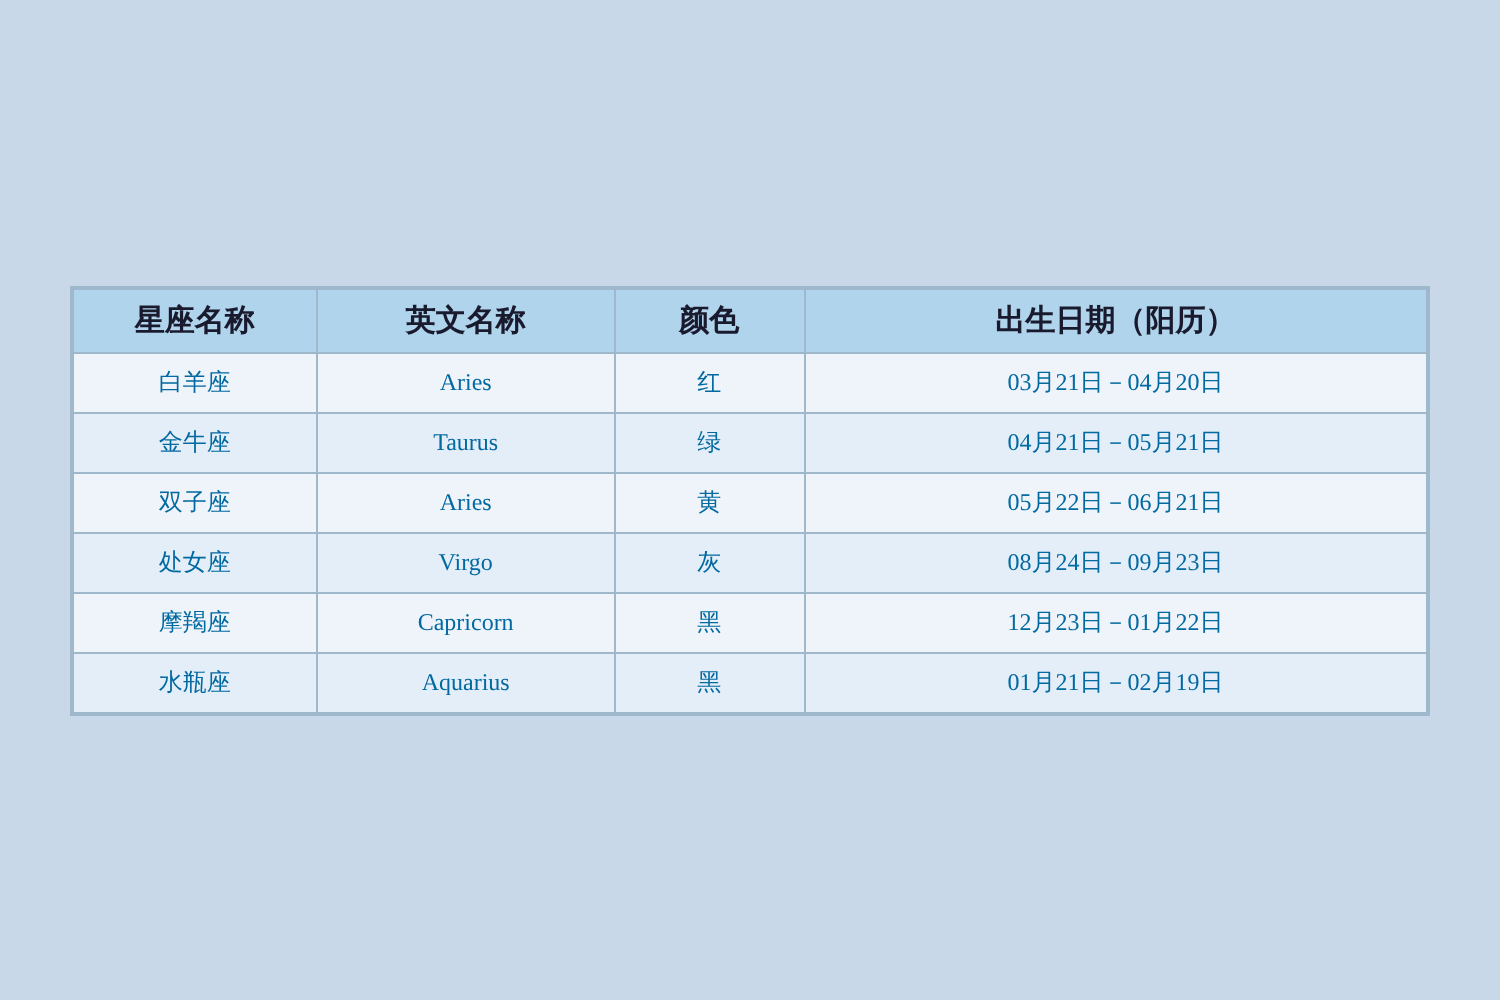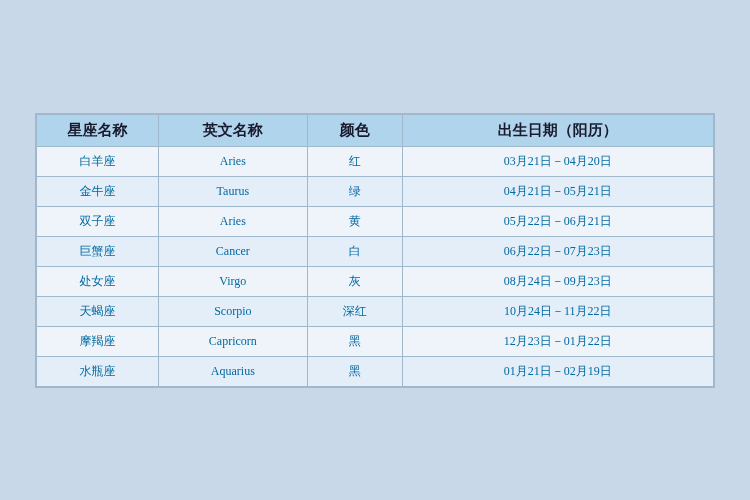--- a/index.html
+++ b/index.html
@@ -72,36 +72,24 @@
           <td>绿</td>
           <td>04月21日－05月21日</td>
         </tr>
         <tr>
           <td>双子座</td>
           <td>Aries</td>
           <td>黄</td>
           <td>05月22日－06月21日</td>
         </tr>
         <tr>
-          <td>巨蟹座</td>
-          <td>Cancer</td>
-          <td>白</td>
-          <td>06月22日－07月23日</td>
-        </tr>
-        <tr>
           <td>处女座</td>
           <td>Virgo</td>
           <td>灰</td>
           <td>08月24日－09月23日</td>
-        </tr>
-        <tr>
-          <td>天蝎座</td>
-          <td>Scorpio</td>
-          <td>深红</td>
-          <td>10月24日－11月22日</td>
         </tr>
         <tr>
           <td>摩羯座</td>
           <td>Capricorn</td>
           <td>黑</td>
           <td>12月23日－01月22日</td>
         </tr>
         <tr>
           <td>水瓶座</td>
           <td>Aquarius</td>

